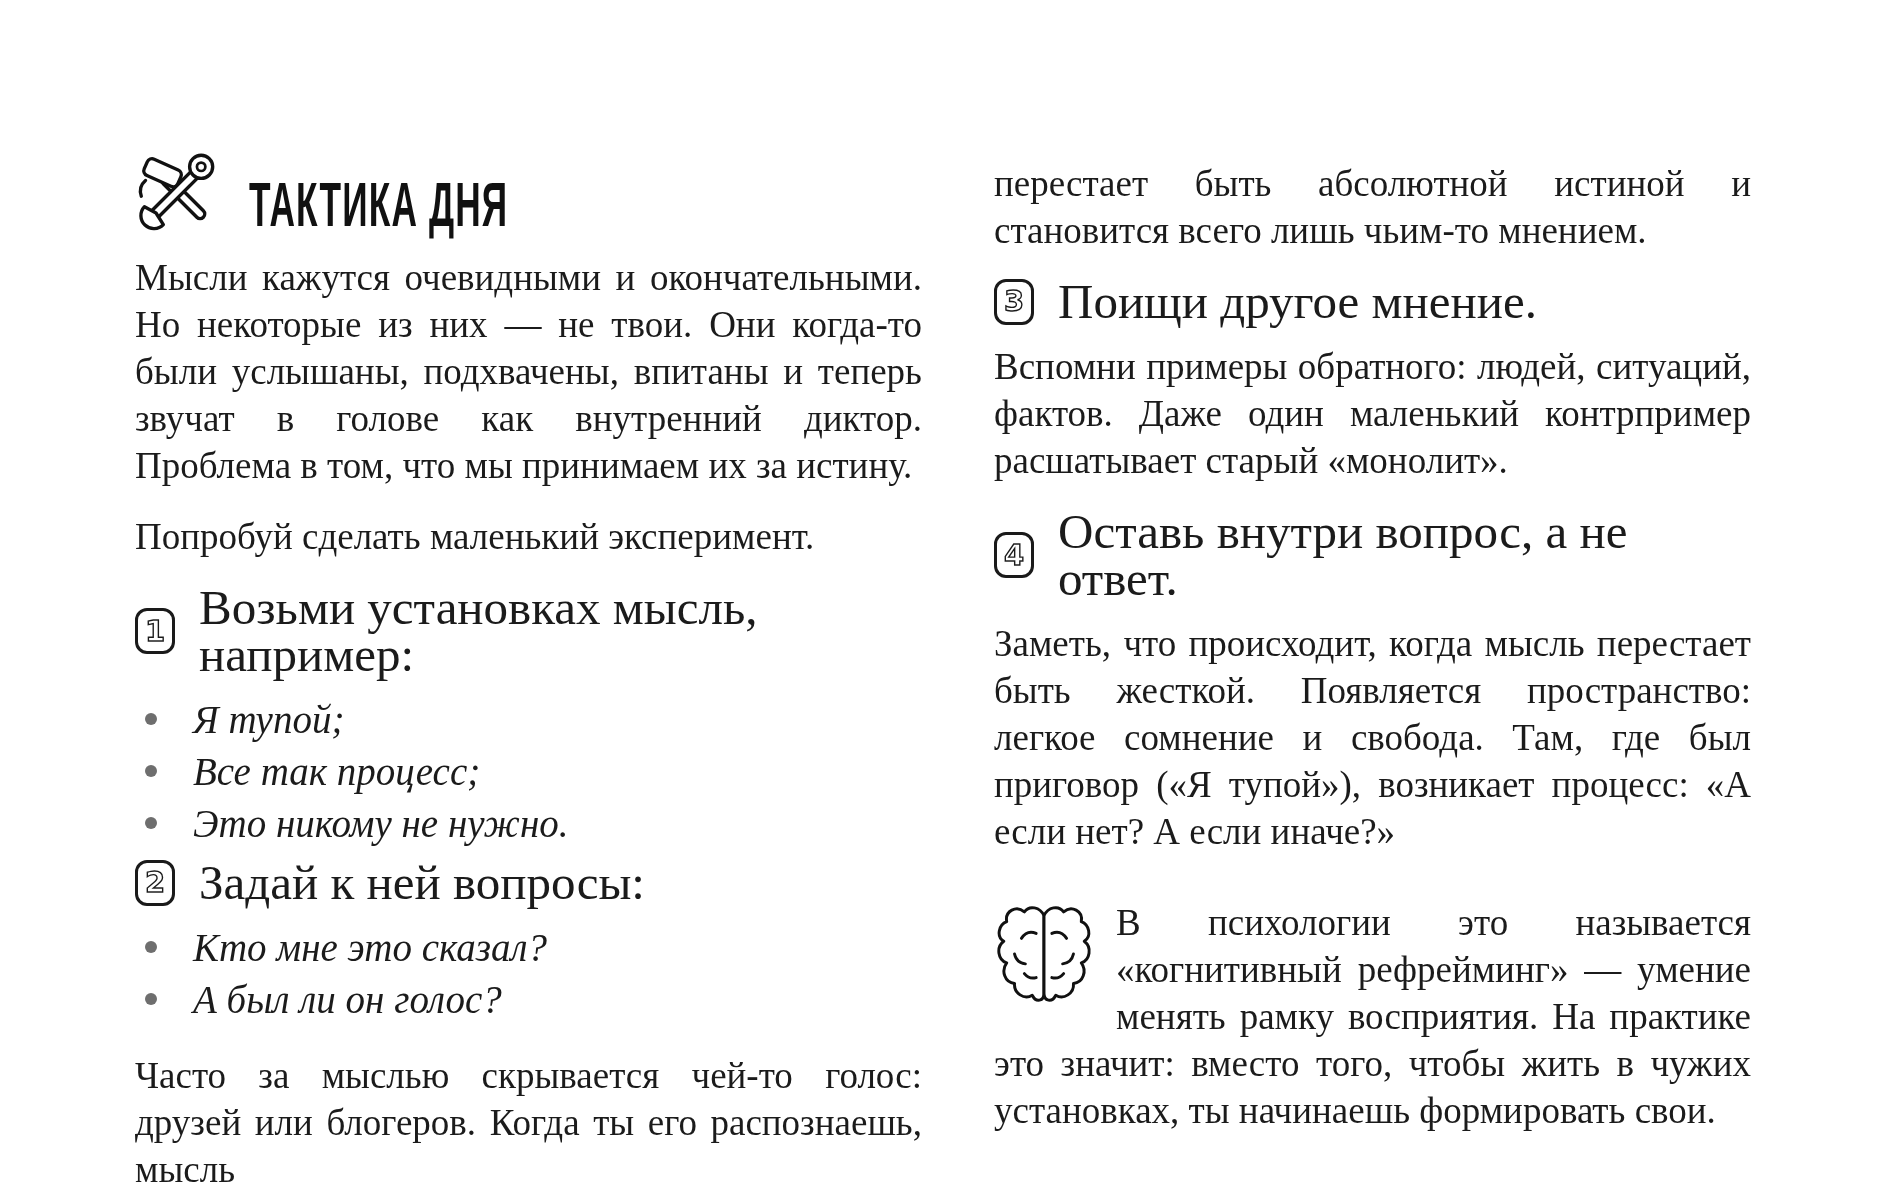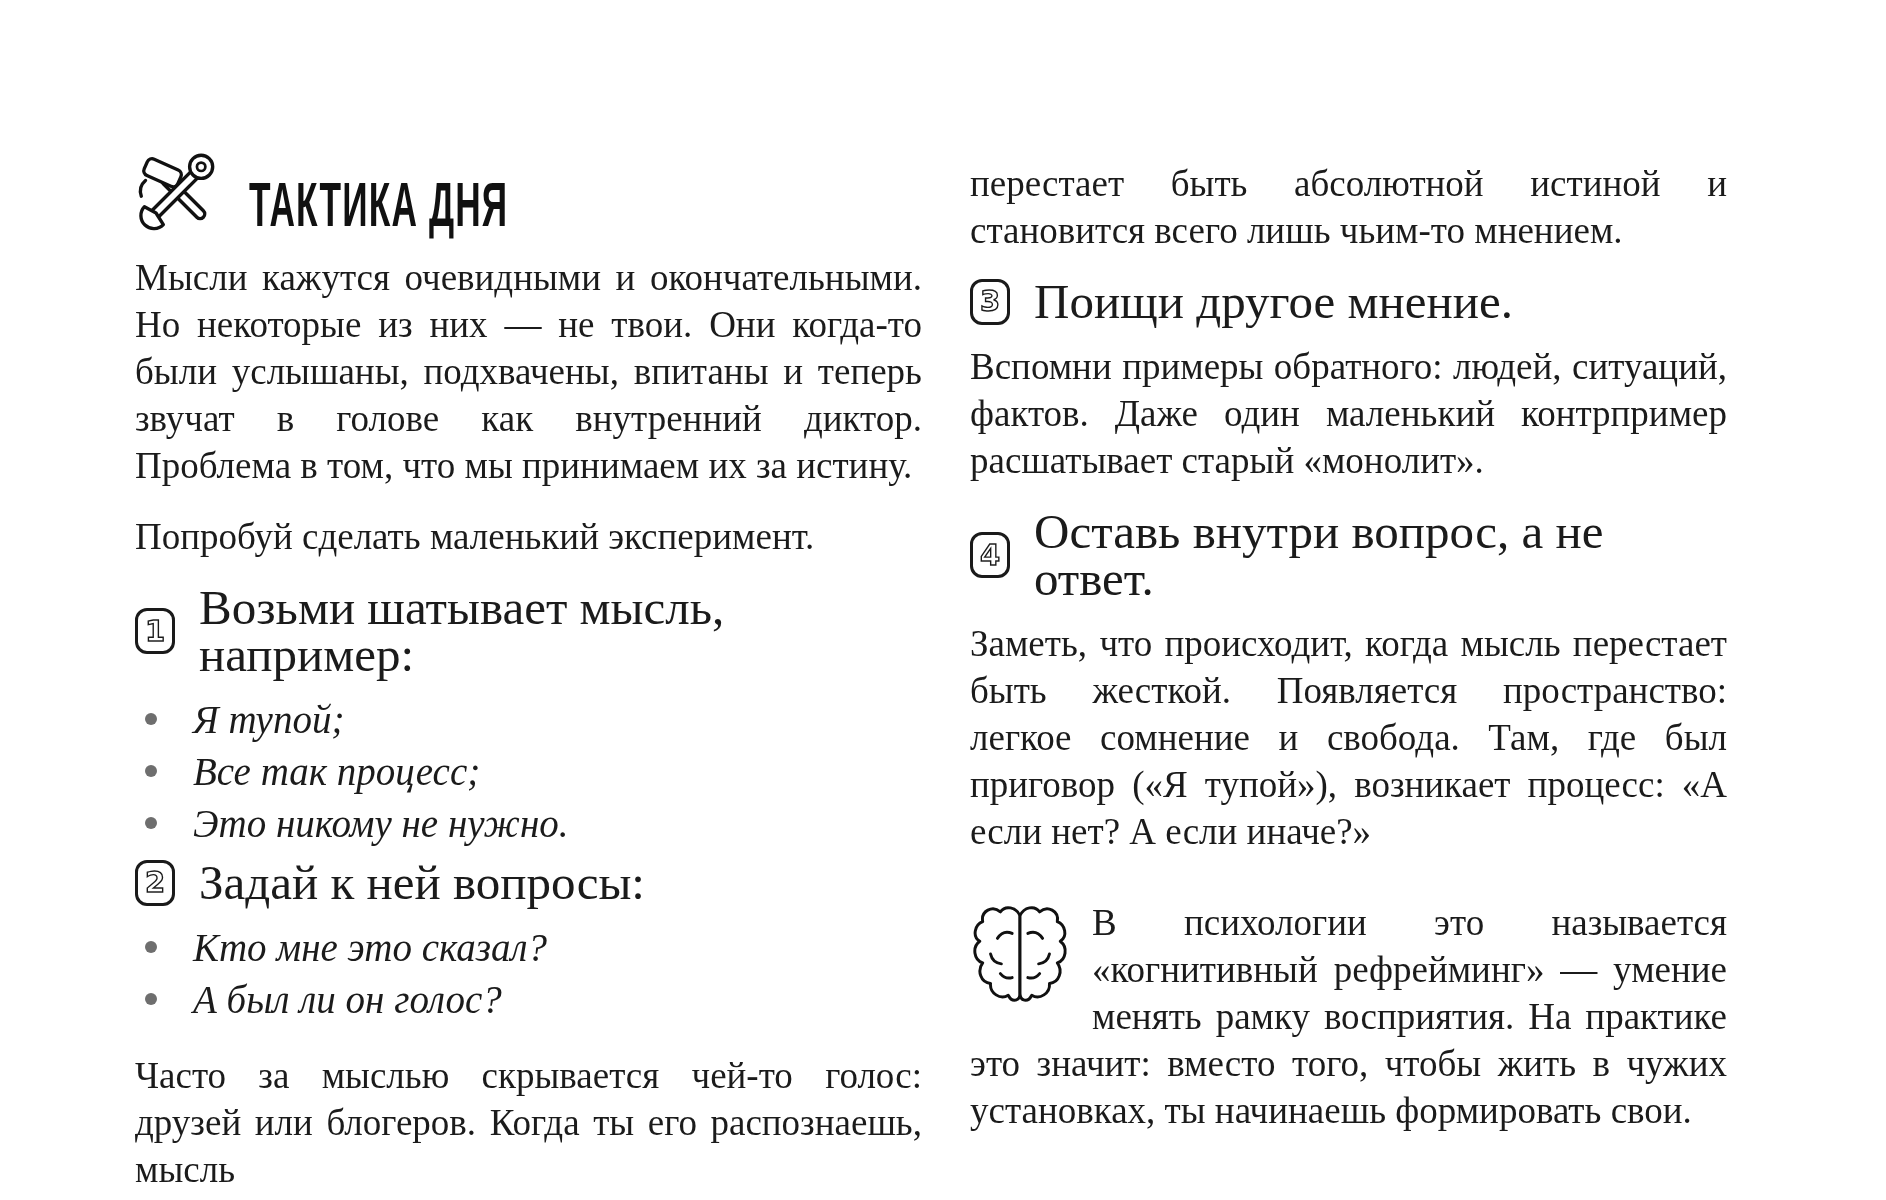--- a/index.html
+++ b/index.html
@@ -3,21 +3,21 @@
 <meta charset="utf-8">
 <style>
   html,body{margin:0;padding:0;background:#ffffff;}
   .page{
     position:relative;
     width:1886px;height:1200px;
     background:#ffffff;
     box-sizing:border-box;
     display:flex;
     padding:150px 150px 0 135px;
-    gap:48px;
+    gap:72px;
     color:#1b1b1b;
     font-family:"Liberation Serif", serif;
     overflow:hidden;
   }
   .col{box-sizing:border-box;}
   .col-left{width:787px;flex:0 0 auto;}
   .col-right{width:757px;flex:0 0 auto;padding-top:10px;}
 
   
   .heading{display:flex;align-items:flex-end;height:82px;margin:0 0 22px 0;}
@@ -113,21 +113,21 @@
     </div>
 
     <p class="body j">Мысли кажутся очевидными и окончательными. Но некоторые из них — не твои. Они когда-то были услышаны, подхвачены, впитаны и теперь звучат в голове как внутренний диктор. Проблема в том, что мы принимаем их за истину.</p>
 
     <p class="body">Попробуй сделать маленький эксперимент.</p>
 
     <div class="step">
       <span class="badge">
           <span class="num">1</span>
         </span>
-      <span class="step-text">Возьми шатывает мысль, например:</span>
+      <span class="step-text">Возьми установках мысль, например:</span>
     </div>
 
     <ul class="bullets">
       <li>
           <span class="dot"></span>
           <span>Я тупой;</span>
         </li>
       <li>
           <span class="dot"></span>
           <span>Все так процесс;</span>

